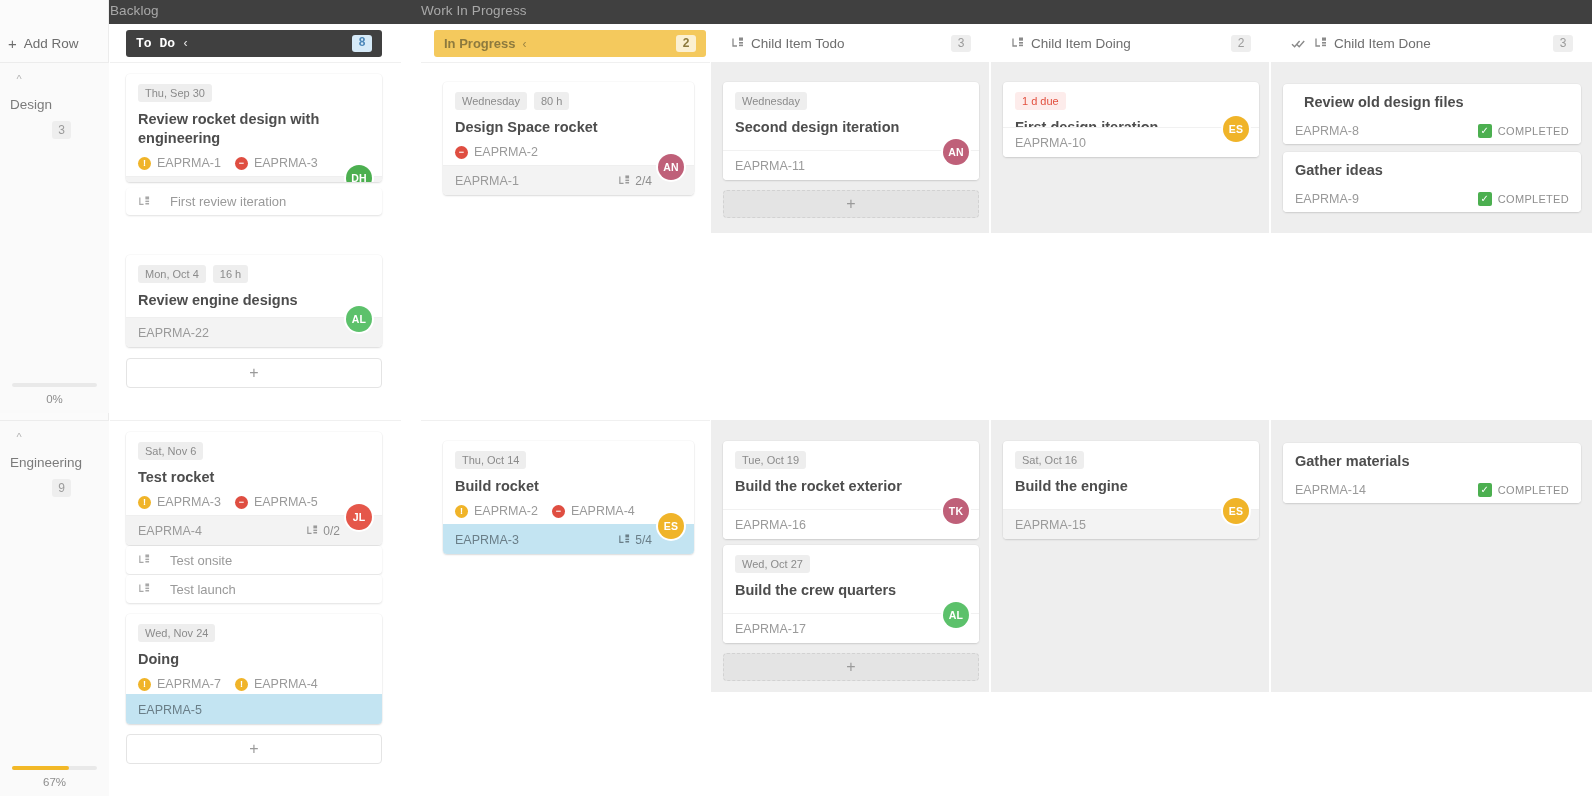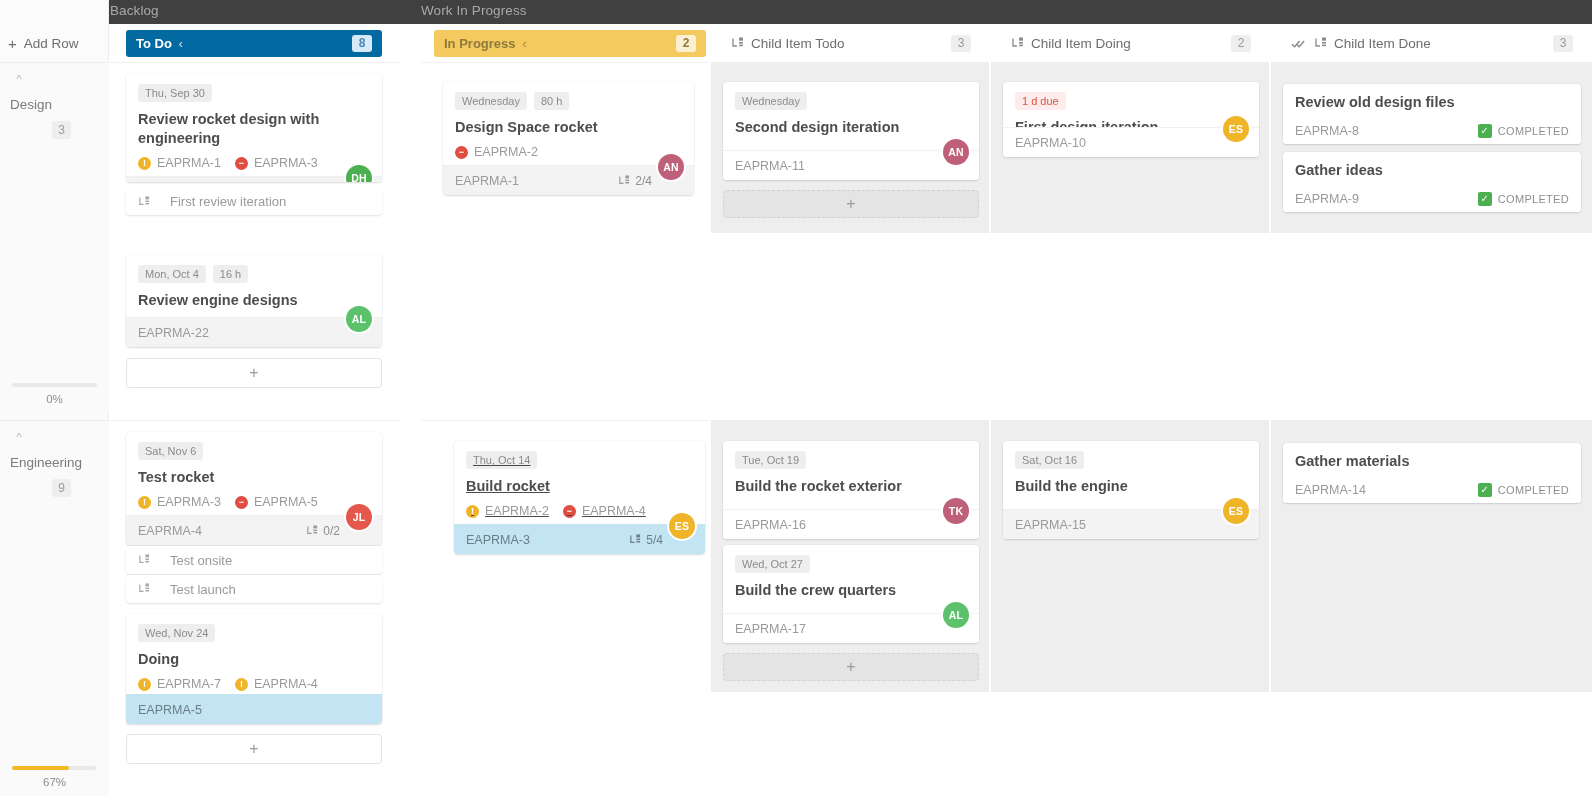--- a/index.html
+++ b/index.html
@@ -68,21 +68,21 @@
   .col-head{
     position:absolute; left:0; top:30px; height:27px;
     display:flex; align-items:center; border-radius:3px;
     padding:0 10px; font-size:13px; font-weight:700;
   }
   .col-head .chev{ font-size:12px; font-weight:400; margin-left:7px; opacity:.85; }
   .col-head .cnt{
     margin-left:auto; min-width:20px; padding:1px 6px; border-radius:3px;
     font-size:12px; font-weight:700; text-align:center; line-height:15px;
   }
-  .col-head.todo{ background:#0369a1; color:#ffffff; }
+  .col-head.todo{ background:#404040; color:#ffffff;font-family:Liberation Mono, monospace; }
   .col-head.todo .cnt{ background:#d6eaf8; color:#4b86b8; }
   .col-head.prog{ background:#f4c95d; color:#8d7a3e; }
   .col-head.prog .cnt{ background:#fbf0d2; color:#8d7a3e; }
 
   .col-head.plain{ background:transparent; color:#6e6e6e; font-weight:400; font-size:13.5px; }
   .col-head.plain .cnt{ background:#eeeeee; color:#9b9b9b; font-weight:400; }
   .col-head.plain .hicon{ margin-right:7px; display:inline-flex; align-items:center; }
 
   
   .lane{ position:absolute; }
@@ -438,21 +438,21 @@
               <rect x="8" y="5" width="4" height="1.6" fill="#9a9a9a"></rect>
               <rect x="8" y="7.6" width="4" height="1.6" fill="#9a9a9a"></rect>
             </svg>
         </span>
         <span>2/4</span>
       </span>
       <span class="avatar" style="background:#bf6079">AN</span>
     </div>
   </div>
 
-  <div class="card" style="left:454px;top:441px;width:251px;height:113px;text-decoration:underline;">
+  <div class="card" style="left:443px;top:441px;width:251px;height:113px;">
     <div class="cbody">
       <div class="chiprow">
         <span class="chip">Thu, Oct 14</span>
       </div>
       <div class="ctitle">Build rocket</div>
       <div class="linkrow">
         <span class="linkitem">
           <span class="pri warn">!</span>
           <span>EAPRMA-2</span>
         </span>
@@ -544,21 +544,21 @@
       </div>
       <div class="ctitle">Build the engine</div>
     </div>
     <div class="cfoot" style="position:absolute;bottom:0;left:0;right:0;">
       <span class="key">EAPRMA-15</span>
       <span class="avatar" style="background:#f0b429">ES</span>
     </div>
   </div>
 
   <div class="card" style="left:1283px;top:84px;width:298px;height:60px;">
-    <div class="cbody" style="padding:9px 21px 2px 12px;">
+    <div class="cbody" style="padding:9px 21px 2px 12px;margin-left:9px;">
       <div class="ctitle">Review old design files</div>
     </div>
     <div class="cfoot plain" style="position:absolute;bottom:0;left:0;right:0;border-top:none;height:26px;">
       <span class="key">EAPRMA-8</span>
       <span class="done">
         <span class="okbox">✓</span>
         <span>COMPLETED</span>
       </span>
     </div>
   </div>

